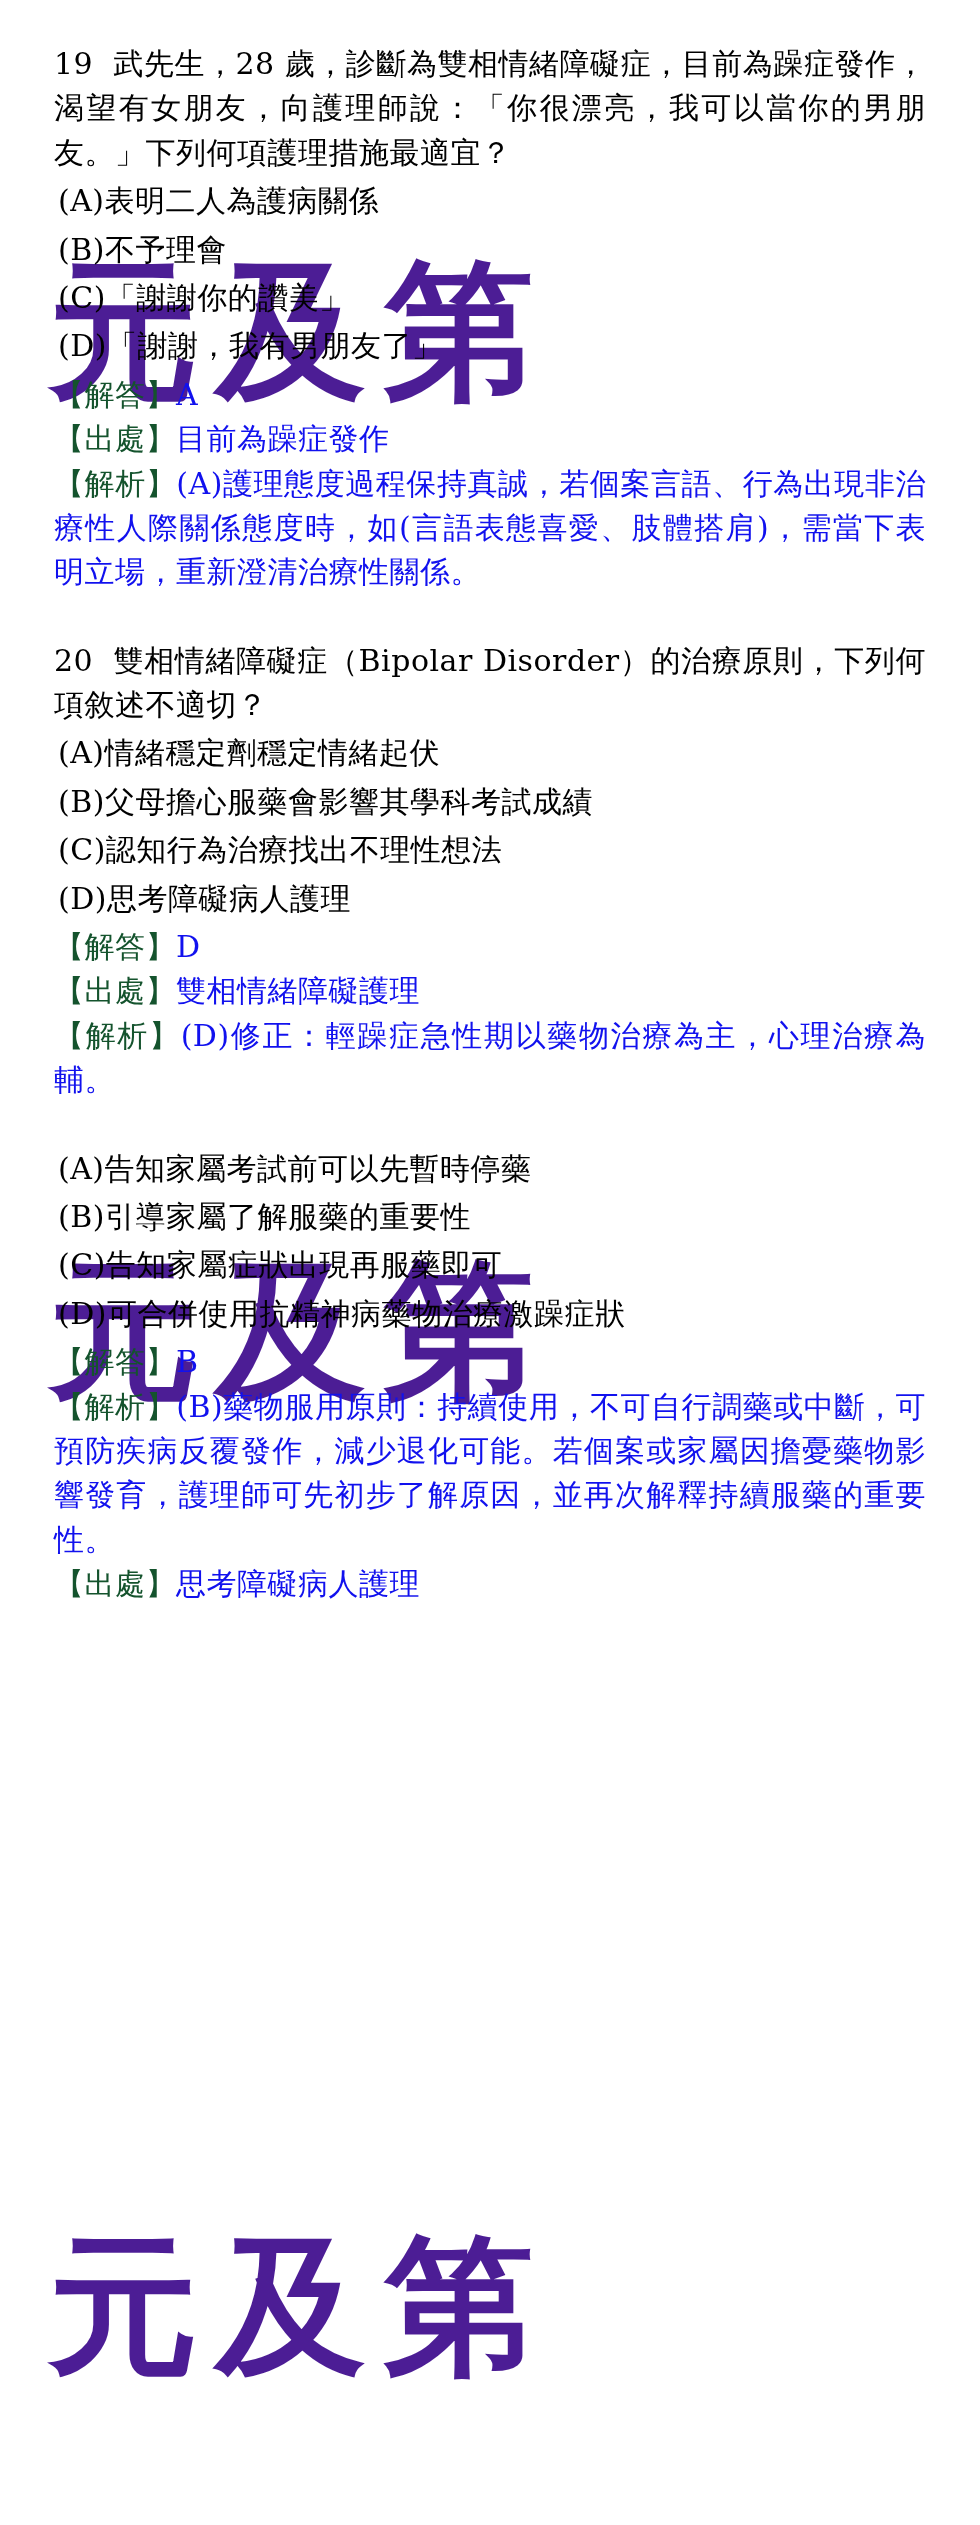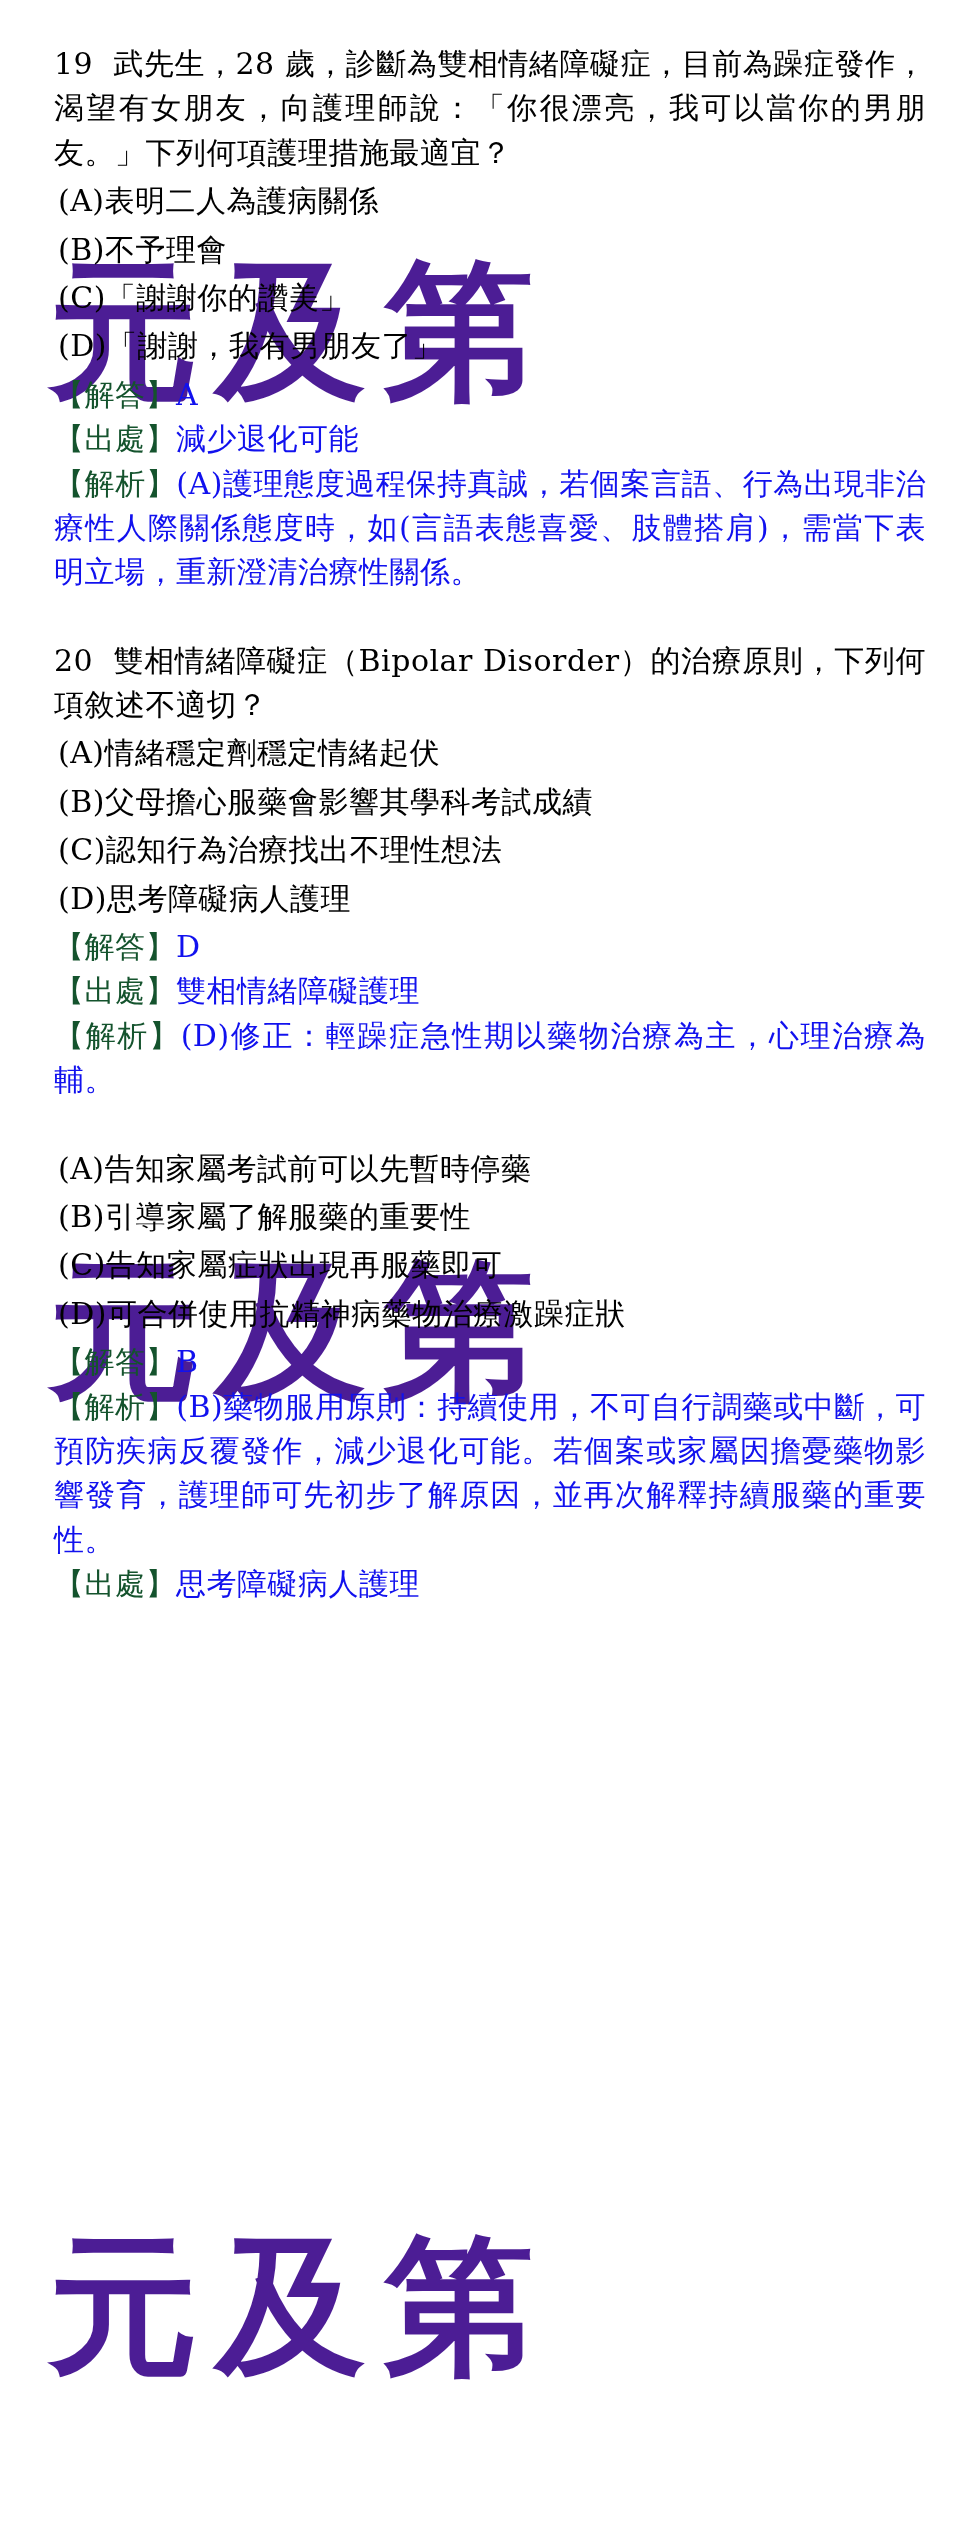--- a/index.html
+++ b/index.html
@@ -91,21 +91,21 @@
 
 <div class="page">
 
   <div class="qblock">
     <p class="qline stem"><span>19</span>&nbsp;&nbsp;<span>武先生，28 歲，診斷為雙相情緒障礙症，目前為躁症發作，渴望有女朋友，向護理師說：「你很漂亮，我可以當你的男朋友。」下列何項護理措施最適宜？</span></p>
     <p class="opt">(A)表明二人為護病關係</p>
     <p class="opt">(B)不予理會</p>
     <p class="opt">(C)「謝謝你的讚美」</p>
     <p class="opt">(D)「謝謝，我有男朋友了」</p>
     <p class="ansline"><span class="tag">【解答】</span><span>A</span></p>
-    <p class="ansline"><span class="tag">【出處】</span><span>減少退化可能</span></p>
+    <p class="ansline"><span class="tag">【出處】</span><span>目前為躁症發作</span></p>
     <p class="ansline"><span class="tag">【解析】</span><span>(A)護理態度過程保持真誠，若個案言語、行為出現非治療性人際關係態度時，如(言語表態喜愛、肢體搭肩)，需當下表明立場，重新澄清治療性關係。</span></p>
   </div>
 
   <div class="qblock">
     <p class="qline stem"><span>20</span>&nbsp;&nbsp;<span>雙相情緒障礙症（Bipolar Disorder）的治療原則，下列何項敘述不適切？</span></p>
     <p class="opt">(A)情緒穩定劑穩定情緒起伏</p>
     <p class="opt">(B)父母擔心服藥會影響其學科考試成績</p>
     <p class="opt">(C)認知行為治療找出不理性想法</p>
     <p class="opt">(D)思考障礙病人護理</p>
     <p class="ansline"><span class="tag">【解答】</span><span>D</span></p>

